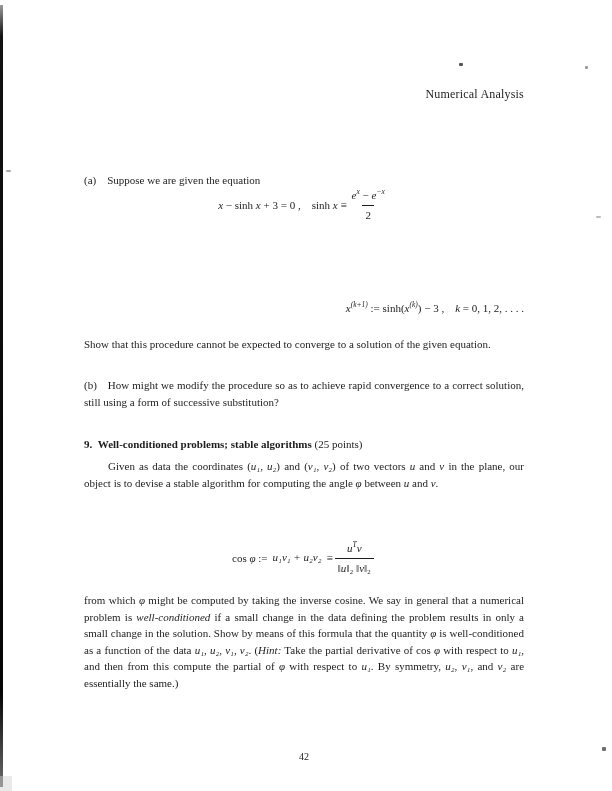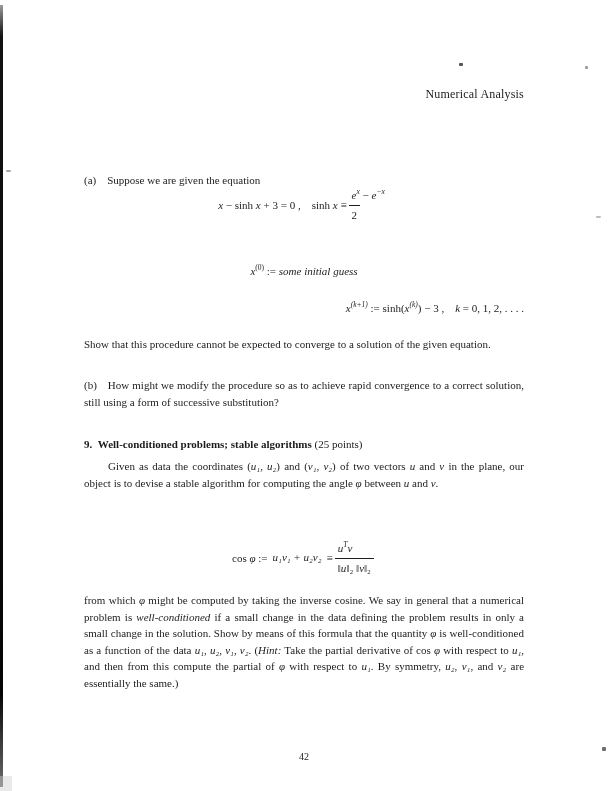--- a/index.html
+++ b/index.html
@@ -7,21 +7,21 @@
     position:relative;width:612px;height:791px;background:#ffffff;overflow:hidden;
     font-family:"Liberation Serif","DejaVu Serif",serif;
     color:#1c1c1c;font-size:11px;line-height:16.5px;
   }
   .b{position:absolute;left:84px;width:440px;}
   .j{text-align:justify;}
   .seg-b{font-weight:700;}
   .seg-i{font-style:italic;}
   .seg-sup{font-size:7.5px;vertical-align:super;line-height:0;}
   .eqrow{display:flex;justify-content:center;align-items:center;}
-  .frac{display:inline-flex;flex-direction:column;align-items:flex-start;margin:0 2px;}
+  .frac{display:inline-flex;flex-direction:column;align-items:center;margin:0 2px;}
   .frac .num{padding:0 3px 1px;}
   .frac .den{border-top:1px solid #1c1c1c;padding:1px 3px 0;}
   #title{top:86px;text-align:right;font-size:12px;letter-spacing:.2px;}
   #h1{top:131px;}
   #pa{top:160px;margin-top:12px;}
   #eq1{top:187px;height:36px;}
   #pand{top:232px;}
   #eq2{top:263px;text-align:center;}
   #eq3{top:300px;text-align:right;}
   #pshow{top:336px;}
@@ -62,21 +62,20 @@
 
   <div class="b eqrow" id="eq1">
     <span><span class="seg-i">x</span><span> − sinh </span><span class="seg-i">x</span><span> + 3 = 0 ,  sinh </span><span class="seg-i">x</span><span> ≡ </span></span>
     <span class="frac">
       <span class="num"><span class="seg-i">e</span><span class="seg-i seg-sup">x</span><span> − </span><span class="seg-i">e</span><span class="seg-i seg-sup">−x</span></span>
       <span class="den"><span>2</span></span>
     </span>
   </div>
 
 
-  <div class="b" id="eq2"><span class="seg-i">x</span><span class="seg-sup">(0)</span><span> := </span><span class="seg-i">some initial guess</span></div>
 
   <div class="b" id="eq3"><span class="seg-i">x</span><span class="seg-i seg-sup">(k+1)</span><span> := sinh(</span><span class="seg-i">x</span><span class="seg-i seg-sup">(k)</span><span>) − 3 ,  </span><span class="seg-i">k</span><span> = 0, 1, 2, . . . .</span></div>
 
   <div class="b j" id="pshow"><span>Show that this procedure cannot be expected to converge to a solution of the given equation.</span></div>
 
   <div class="b j" id="pb"><span>(b) How might we modify the procedure so as to achieve rapid convergence to a correct solution, still using a form of successive substitution?</span></div>
 
   <div class="b" id="h2sec"><span class="seg-b">9. Well-conditioned problems; stable algorithms </span><span>(25 points)</span></div>
 
   <div class="b j" id="pgiven"><span>Given as data the coordinates (</span><span class="seg-i">u₁, u₂</span><span>) and (</span><span class="seg-i">v₁, v₂</span><span>) of two vectors </span><span class="seg-i">u</span><span> and </span><span class="seg-i">v</span><span> in the plane, our object is to devise a stable algorithm for computing the angle </span><span class="seg-i">φ</span><span> between </span><span class="seg-i">u</span><span> and </span><span class="seg-i">v</span><span>.</span></div>

